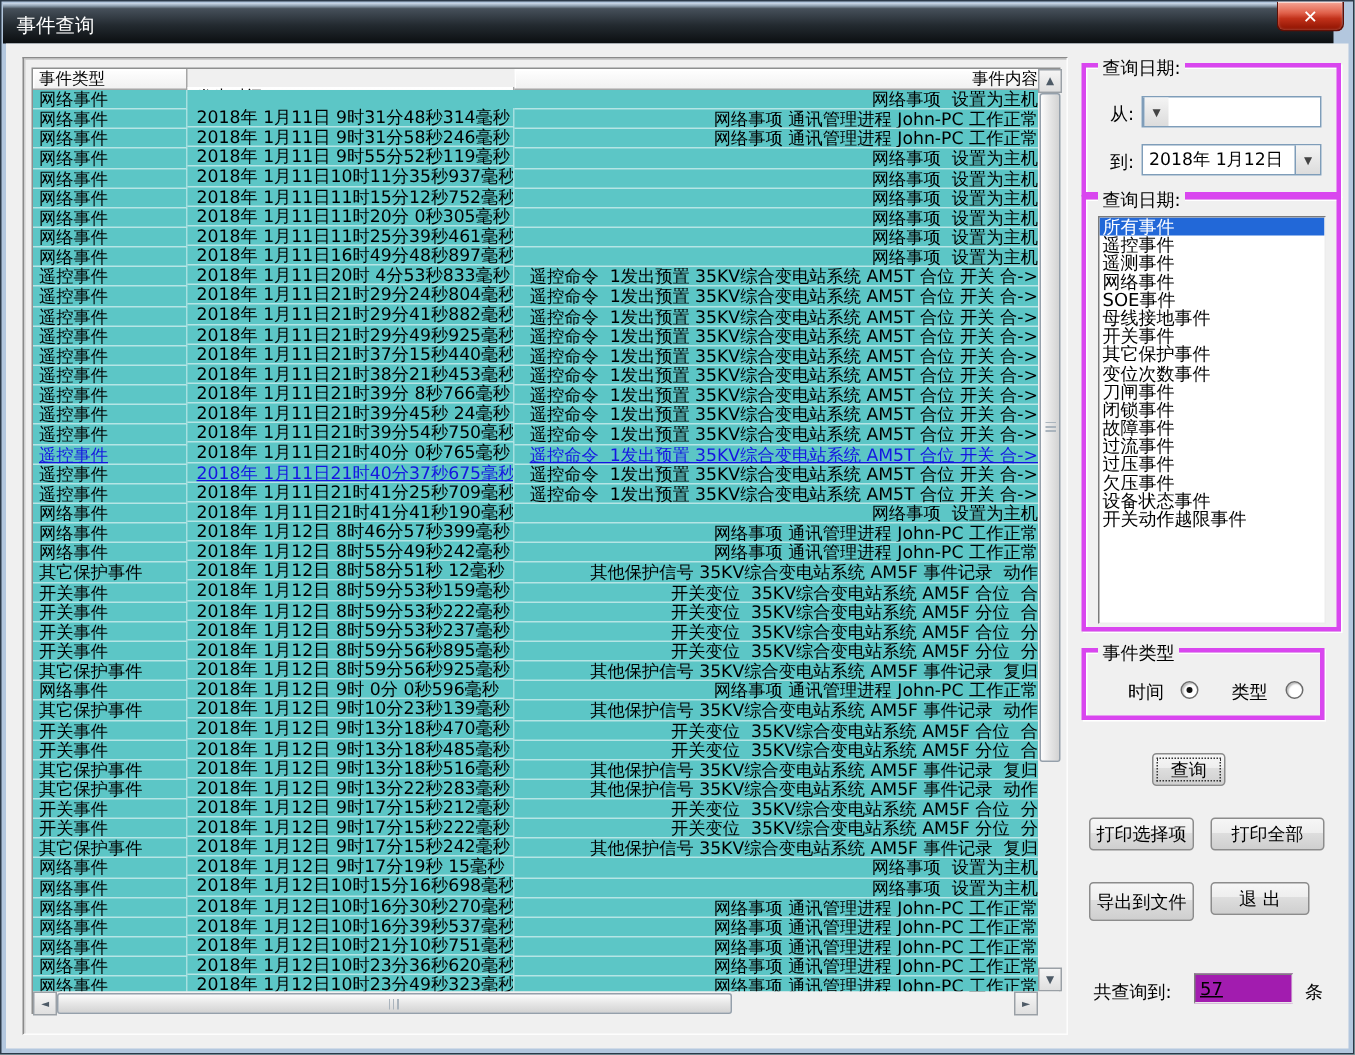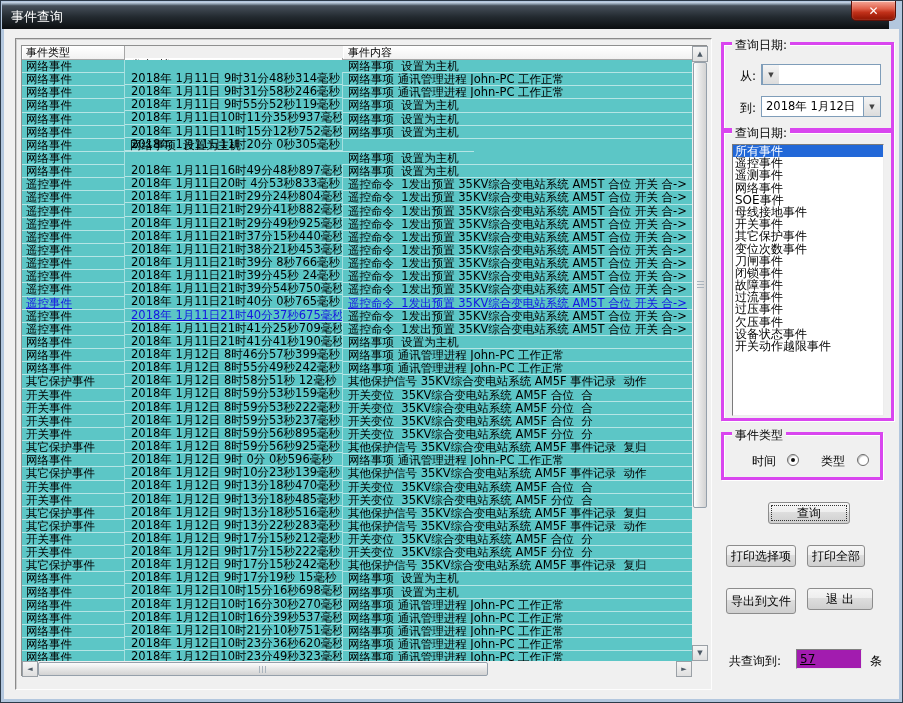--- a/index.html
+++ b/index.html
@@ -31,21 +31,21 @@
     box-shadow:inset 1px 1px 0 #ffffff; font-size:11px; line-height:13px;
     padding-left:4px; overflow:hidden; white-space:nowrap; cursor:default; }
   .lv-body{ position:absolute; left:0; top:14px; width:670px; height:601px;
     background:#5cc6c6; overflow:hidden; }
   .lv-row{ display:flex; height:13.15px; }
   .lv-cell{ height:100%; line-height:13px; font-size:11.5px; overflow:hidden;
     white-space:pre; border-right:1px solid rgba(255,255,255,.45);
     border-bottom:1px solid rgba(255,255,255,.55); }
   .lv-c1{ width:103px; padding-left:4px; }
   .lv-c2{ width:218px; padding-left:6px;margin-top:12px; }
-  .lv-c3{ width:349px; padding-left:5px; border-right:none; }
+  .lv-c3{ width:349px; padding-left:5px; border-right:none;text-align:right; }
   .lv-row.selected .lv-cell{ color:#1515e0; text-decoration:underline; }
 
   
   .sb-btn{ position:absolute; background:linear-gradient(180deg,#f5f5f5,#dfdfdf);
     border:1px solid #9aa0a6; color:#4d5a66; display:flex; align-items:center;
     justify-content:center; font-size:7px; cursor:pointer; }
   .vscroll{ position:absolute; left:670px; top:0; width:16px; height:615px; background:#f0f0f0; }
   .vscroll .up{ left:0; top:0; width:16px; height:16px; }
   .vscroll .down{ left:0; top:599px; width:16px; height:16px; }
   .v-thumb{ position:absolute; left:1px; top:16px; width:14px; height:446px;
@@ -87,23 +87,23 @@
 
   .radio-label{ position:absolute; font-size:12px; }
   .radio{ position:absolute; width:12px; height:12px; border-radius:50%; background:#fff;
     border:1px solid #6b6b6b; box-shadow:inset 1px 1px 1px rgba(0,0,0,.25); cursor:pointer; }
   .radio.checked::after{ content:''; position:absolute; left:3px; top:3px; width:4px;
     height:4px; border-radius:50%; background:#111; }
 
   .win-btn{ position:absolute; background:linear-gradient(180deg,#f6f6f6 0%,#eeeeee 45%,#dedede 46%,#cfcfcf 100%);
     border:1px solid #8c8c8c; border-radius:3px; font-size:12px; display:flex;
     align-items:center; justify-content:center; cursor:pointer; white-space:pre; }
-  .btn-query{ left:767px; top:501px; width:82px; height:22px; outline:1px dotted #333; outline-offset:-4px; }
+  .btn-query{ left:767px; top:501px; width:49px; height:22px; outline:1px dotted #333; outline-offset:-4px; }
   .btn-print-sel{ left:725px; top:544px; width:70px; height:22px; }
-  .btn-print-all{ left:806px; top:544px; width:58px; height:22px; }
+  .btn-print-all{ left:806px; top:544px; width:76px; height:22px; }
   .btn-export{ left:725px; top:587px; width:70px; height:26px; }
   .btn-exit{ left:806px; top:587px; width:66px; height:22px; }
 
   .count-label{ position:absolute; left:728px; top:652px; font-size:12px; }
   .count-input{ position:absolute; left:795px; top:648px; width:66px; height:20px;
     background:#a21caf; border:1px solid; border-color:#7f7f7f #e8e8e8 #e8e8e8 #7f7f7f;
     font-size:12px; padding-left:3px; font-family:"DejaVu Sans","Liberation Sans",sans-serif;text-decoration:underline; }
   .count-unit{ position:absolute; left:869px; top:652px; font-size:12px; }
 </style>
 </head>
@@ -154,20 +154,21 @@
           <div class="lv-cell lv-c2">2018年 1月11日11时15分12秒752毫秒</div>
           <div class="lv-cell lv-c3">网络事项  设置为主机</div>
         </div>
         <div class="lv-row">
           <div class="lv-cell lv-c1">网络事件</div>
           <div class="lv-cell lv-c2">2018年 1月11日11时20分 0秒305毫秒</div>
           <div class="lv-cell lv-c3">网络事项  设置为主机</div>
         </div>
         <div class="lv-row">
           <div class="lv-cell lv-c1">网络事件</div>
+          <div class="lv-cell lv-c2">2018年 1月11日11时25分39秒461毫秒</div>
           <div class="lv-cell lv-c3">网络事项  设置为主机</div>
         </div>
         <div class="lv-row">
           <div class="lv-cell lv-c1">网络事件</div>
           <div class="lv-cell lv-c2">2018年 1月11日16时49分48秒897毫秒</div>
           <div class="lv-cell lv-c3">网络事项  设置为主机</div>
         </div>
         <div class="lv-row">
           <div class="lv-cell lv-c1">网络事件</div>
           <div class="lv-cell lv-c2">2018年 1月11日20时 4分53秒833毫秒</div>

